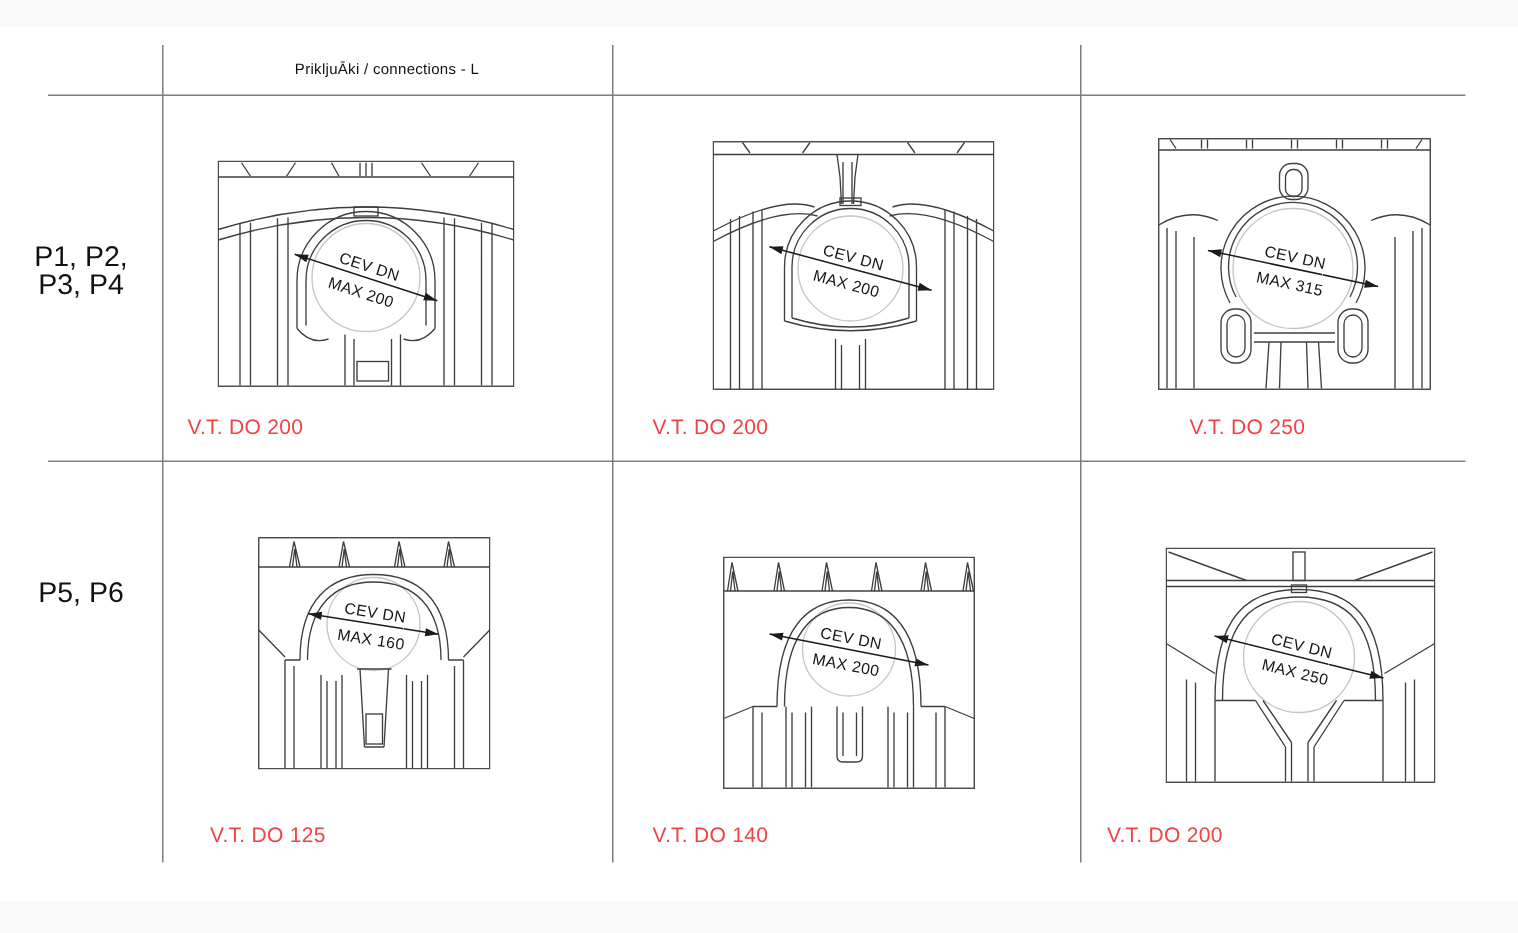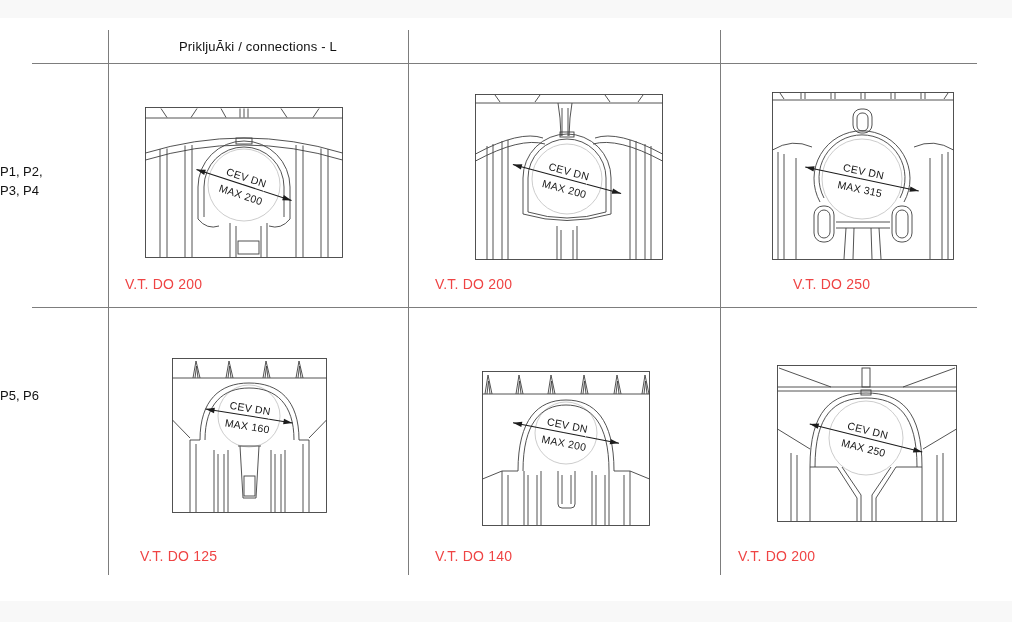--- a/index.html
+++ b/index.html
@@ -4,22 +4,22 @@
 <style>
   html,body{margin:0;padding:0;background:#fff;}
   .page{position:relative;width:1012px;height:622px;background:#ffffff;overflow:hidden;
         font-family:"Liberation Sans",sans-serif;color:#1a1a1a;}
   .band{position:absolute;left:0;width:1012px;background:#f8f8f8;}
   .band.top{top:0;height:18px;}
   .band.bottom{top:601px;height:21px;}
   .vline{position:absolute;width:1px;background:#7d7d7d;}
   .hline{position:absolute;height:1px;background:#7d7d7d;}
   .colhead{position:absolute;top:36px;height:22px;line-height:22px;text-align:center;
-           font-size:13px;letter-spacing:0.2px;color:#111;}
-  .rowlabel{position:absolute;left:0;width:108px;font-size:13px;
+           font-size:10px;letter-spacing:0.2px;color:#111;}
+  .rowlabel{position:absolute;left:0;width:108px;text-align:center;font-size:19px;
             line-height:19px;color:#111;}
   .caption{position:absolute;font-size:14px;color:#ef4444;letter-spacing:0.2px;}
   .draw{position:absolute;}
   .draw path,.draw line,.draw rect,.draw circle{fill:none;stroke:#3f3f3f;stroke-width:0.9;}
   .draw .lite{stroke:#c6c6c6;}
   .dim line{stroke:#1c1c1c;stroke-width:1;}
   .dim polygon{fill:#1c1c1c;stroke:none;}
   .dimtxt{font-family:"Liberation Sans",sans-serif;font-size:10.5px;fill:#151515;
           stroke:#ffffff;stroke-width:3px;paint-order:stroke;letter-spacing:0.3px;}
 </style>

